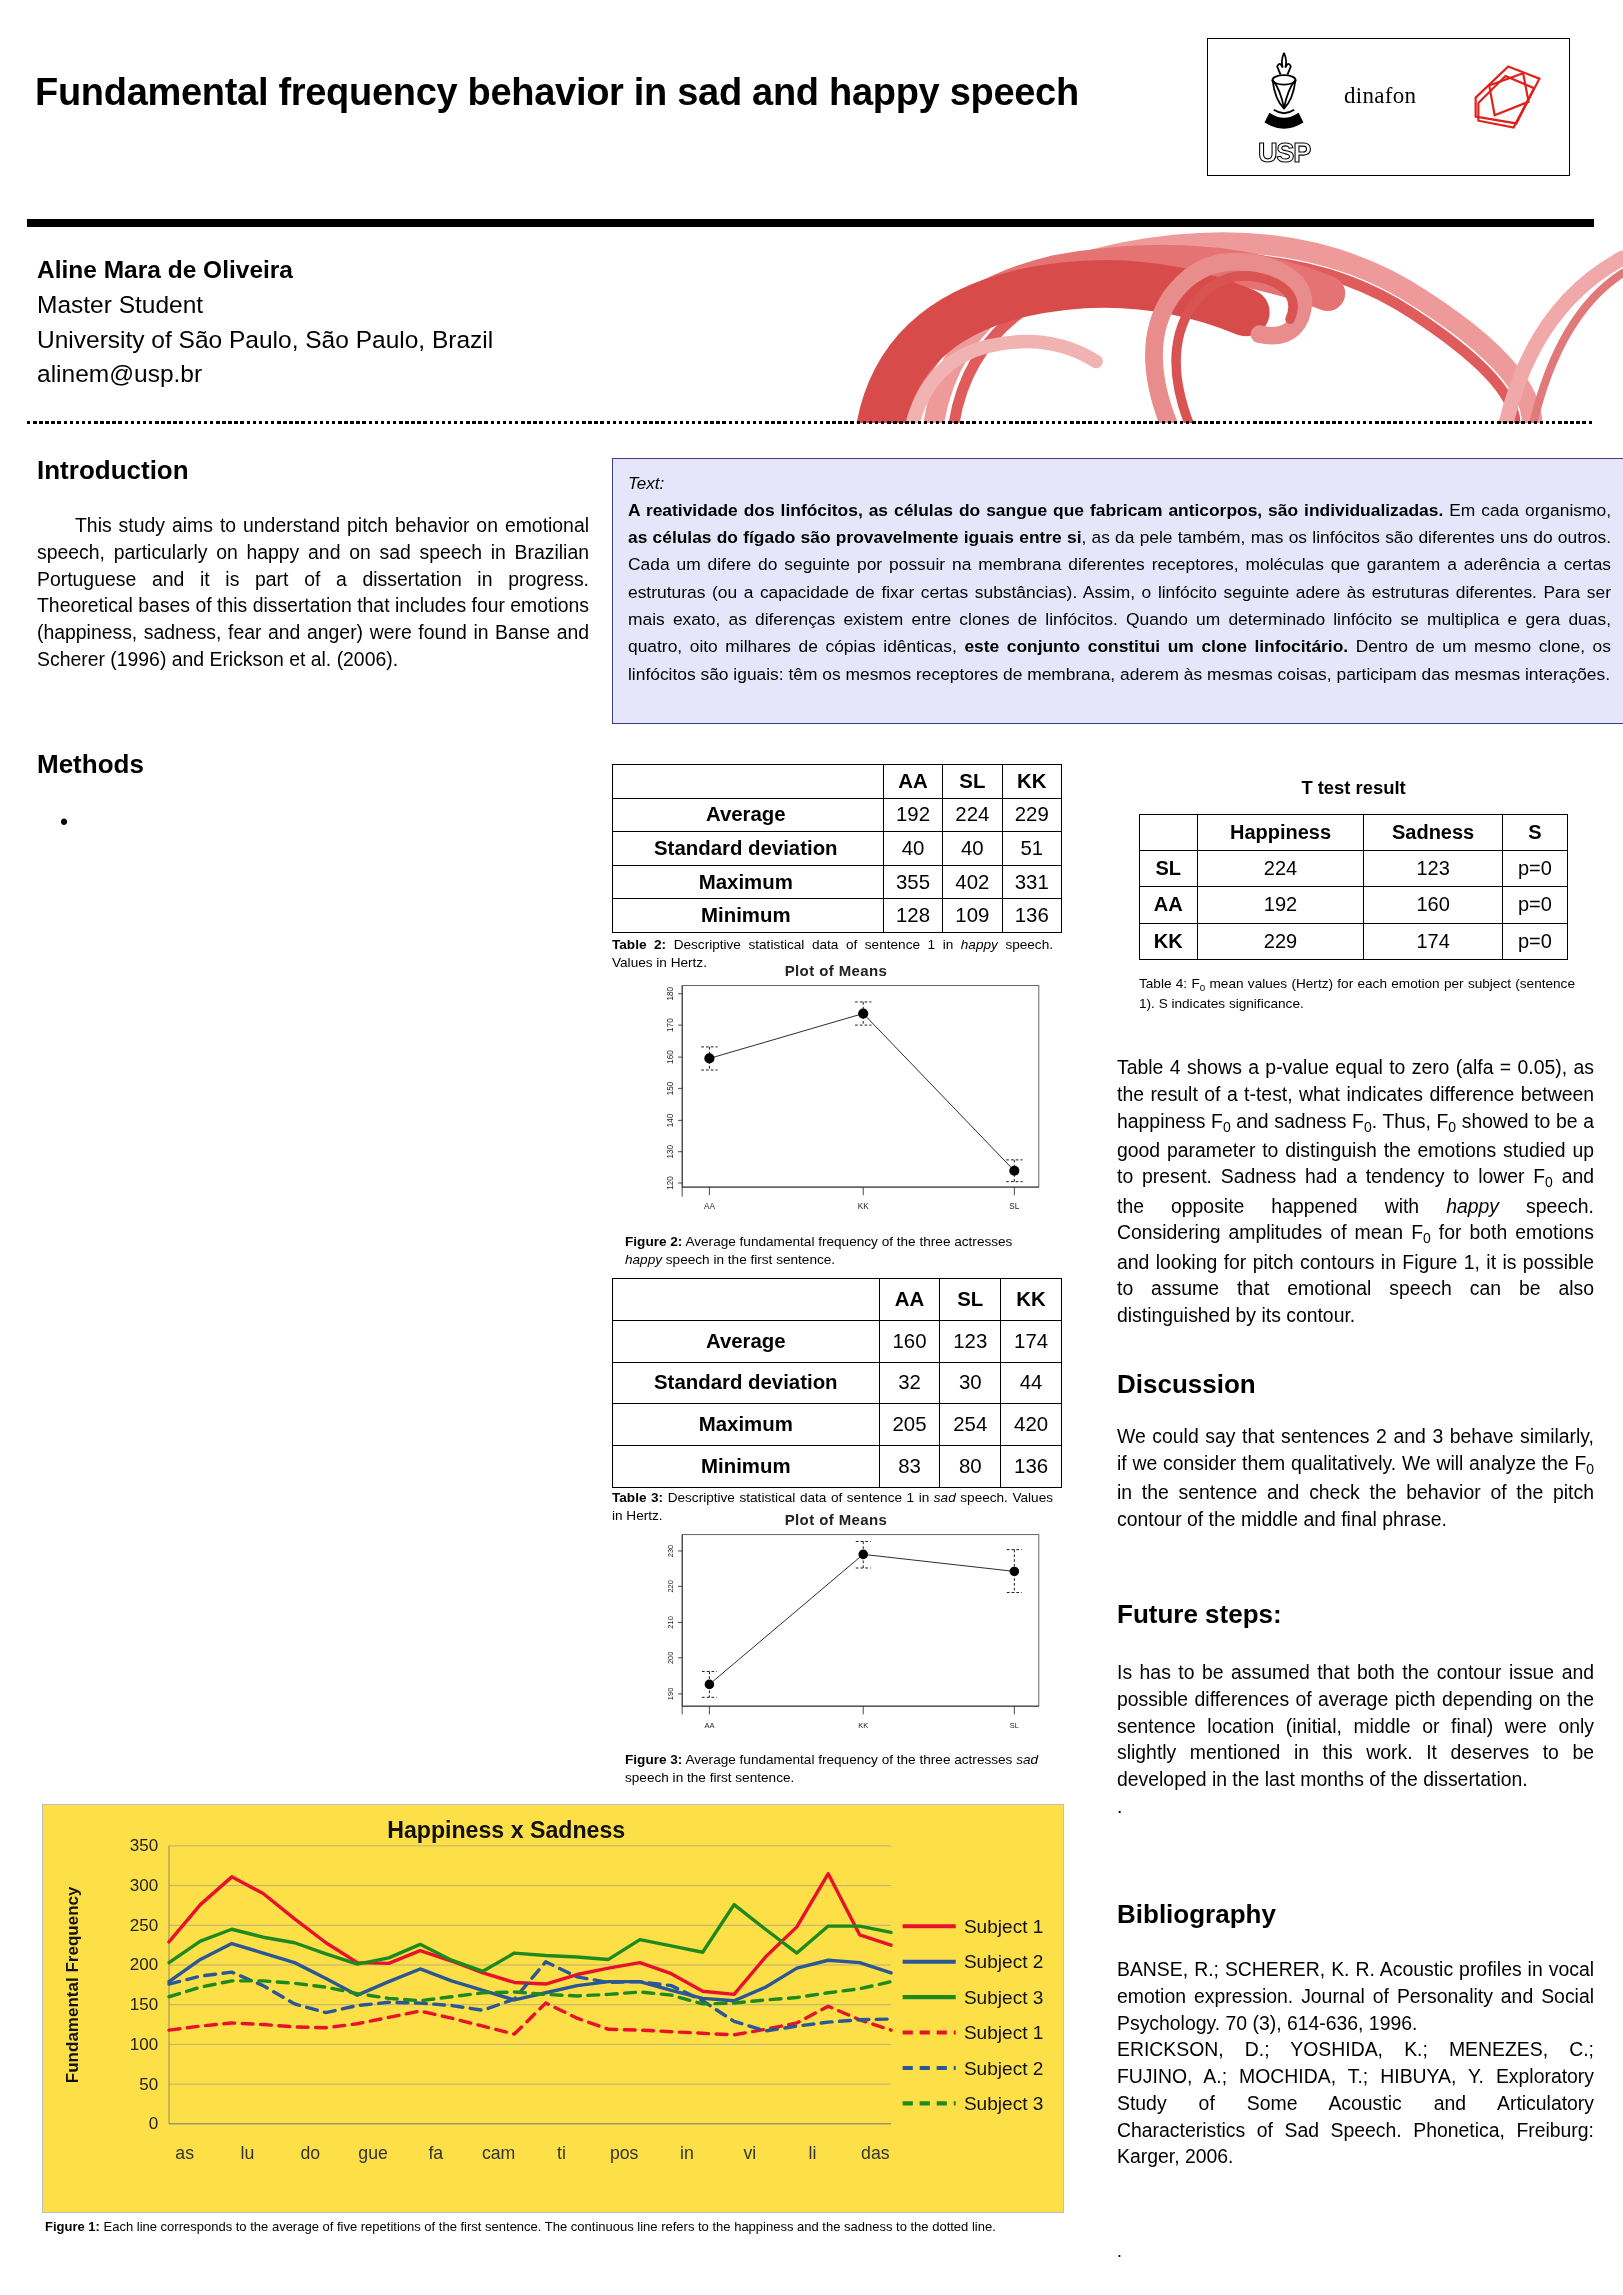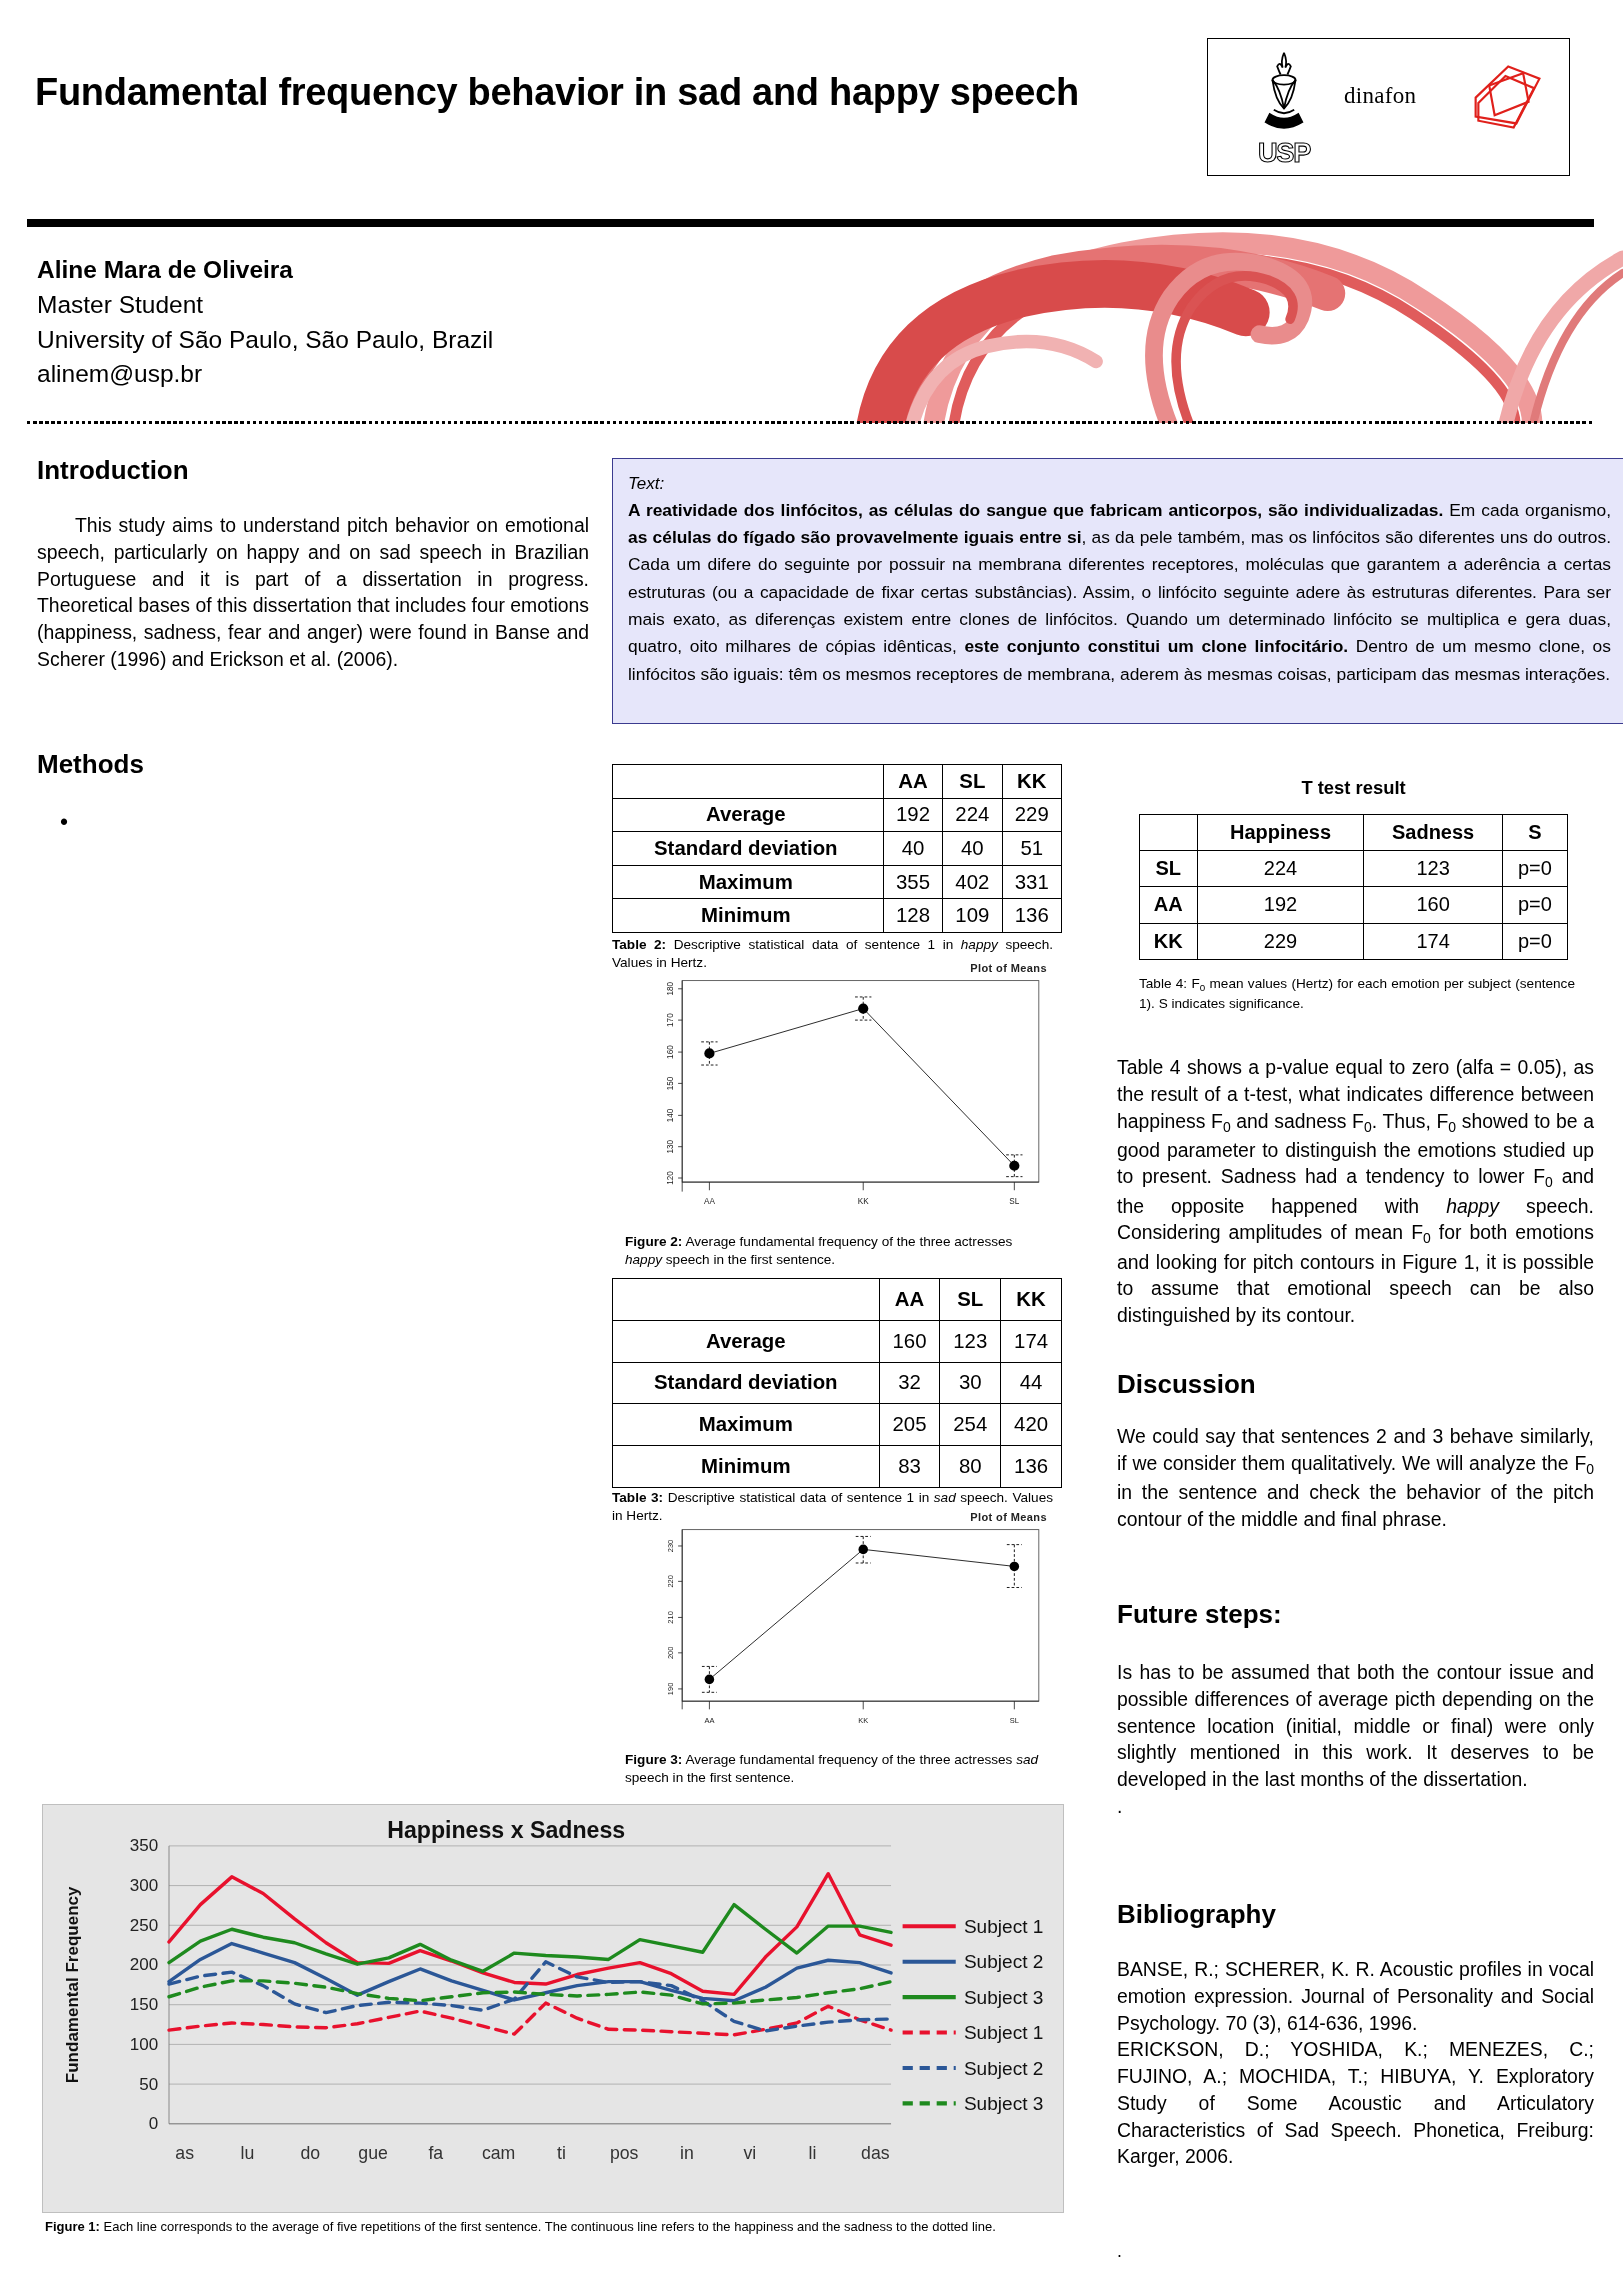--- a/index.html
+++ b/index.html
@@ -85,21 +85,21 @@
   
   #ttest{position:absolute;left:1139px;top:777px;width:429px;}
   #ttest-title{font-size:18.4px;font-weight:bold;text-align:center;margin-bottom:15px;}
   #ttest table.dt{width:429px;font-size:20px;}
   #ttest table.dt td,#ttest table.dt th{padding:6.1px 4.1px;}
   #t4cap{position:absolute;left:1139px;top:975px;width:436px;}
 
   
   .rplot{position:absolute;}
   .rplot .ptitle{
-    font-size:11px;font-weight:bold;text-align:right;color:#222;
+    font-size:15px;font-weight:bold;text-align:center;color:#222;
     letter-spacing:0.4px;margin-bottom:1.4px;
   }
   .fig-cap{font-size:13.6px;line-height:1.34;text-align:left;}
   .fig-cap b{font-weight:bold;}
   .fig-cap i{font-style:italic;}
 
   #fig2{left:625px;top:962px;width:422px;}
   #fig2cap{position:absolute;left:625px;top:1233px;width:422px;}
   #fig3{left:625px;top:1511px;width:422px;}
   #fig3cap{position:absolute;left:625px;top:1751px;width:422px;}
@@ -113,21 +113,21 @@
   #biblio{position:absolute;left:1117px;top:1899px;width:477px;}
   #biblio .sec-h{margin-bottom:26px;}
   #biblio .ref{font-size:19.4px;line-height:1.38;text-align:justify;}
   #footdot{position:absolute;left:1117px;top:2241px;font-size:17.7px;}
 
   .sub0{font-size:0.72em;vertical-align:-0.28em;}
 
   
   #fig1box{
     position:absolute;left:42px;top:1804px;width:1022px;height:409px;
-    border:1.4px solid #bfbfbf;background:#e5e5e5;box-sizing:border-box;
+    border:1.4px solid #bfbfbf;background:#fde047;box-sizing:border-box;
   }
   #fig1cap{position:absolute;left:45px;top:2218px;width:1022px;font-size:13px;line-height:1.35;}
   #fig1cap b{font-weight:bold;}
 </style>
 </head>
 <body>
 
 <div class="poster">
 
   <div id="header">

